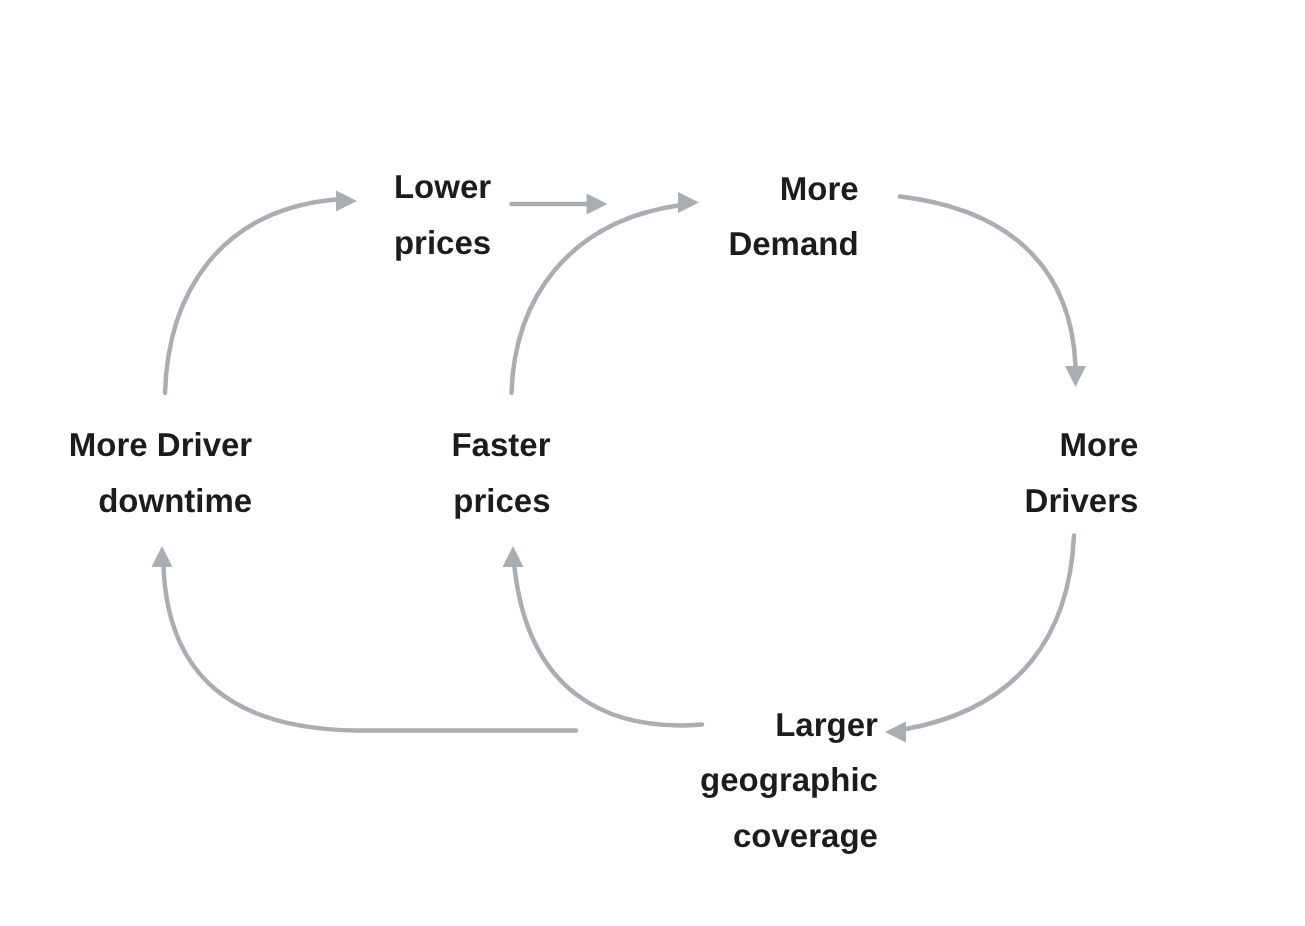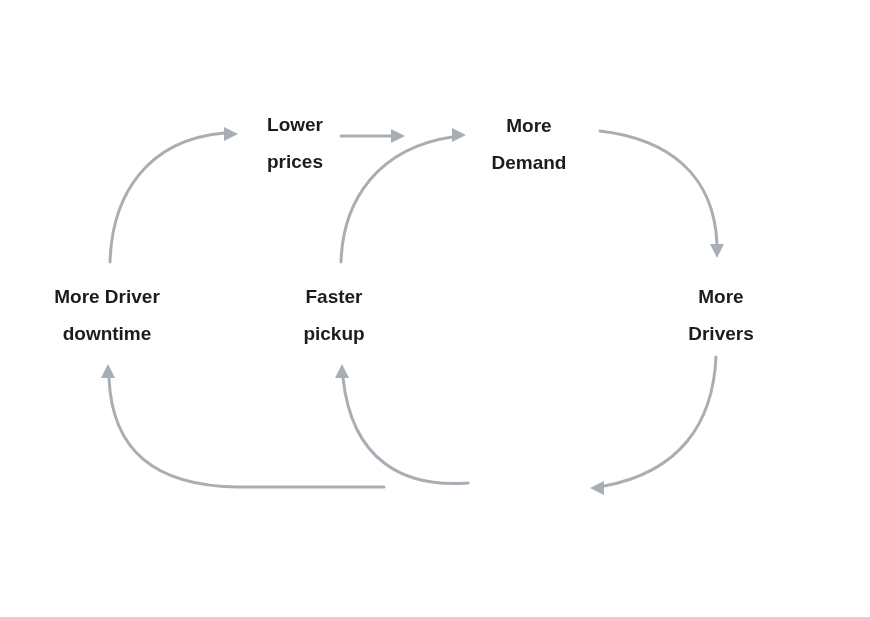--- a/index.html
+++ b/index.html
@@ -27,25 +27,25 @@
     stroke-linecap: round;
   }
   .arrowhead {
     fill: var(--arrow, #a9aeb5);
     stroke: none;
   }
   .node {
     position: absolute;
     transform: translate(-50%, -50%);
     font-weight: 700;
-    font-size: 19px;
+    font-size: 22px;
     line-height: 37px;
     color: var(--text, #1c1c1c);
     white-space: pre-line;
-    text-align: center;
+    text-align: right;
     letter-spacing: 0;
   }
 </style>
 </head>
 <body>
 
 <div class="canvas">
 
   <svg class="edges-layer" width="870" height="617" viewBox="0 0 870 617">
 
@@ -89,19 +89,22 @@
   <div class="node" style="left:295px; top:143px;">Lower
 prices</div>
 
   <div class="node" style="left:529px; top:144px;">More
 Demand</div>
 
   <div class="node" style="left:107px; top:315px;">More Driver
 downtime</div>
 
   <div class="node" style="left:334px; top:315px;">Faster
-pickup</div>
+prices</div>
 
   <div class="node" style="left:721px; top:315px;">More
 Drivers</div>
 
+  <div class="node" style="left:526px; top:520px;">Larger
+geographic
+coverage</div>
 
 </div>
 
 </body></html>

